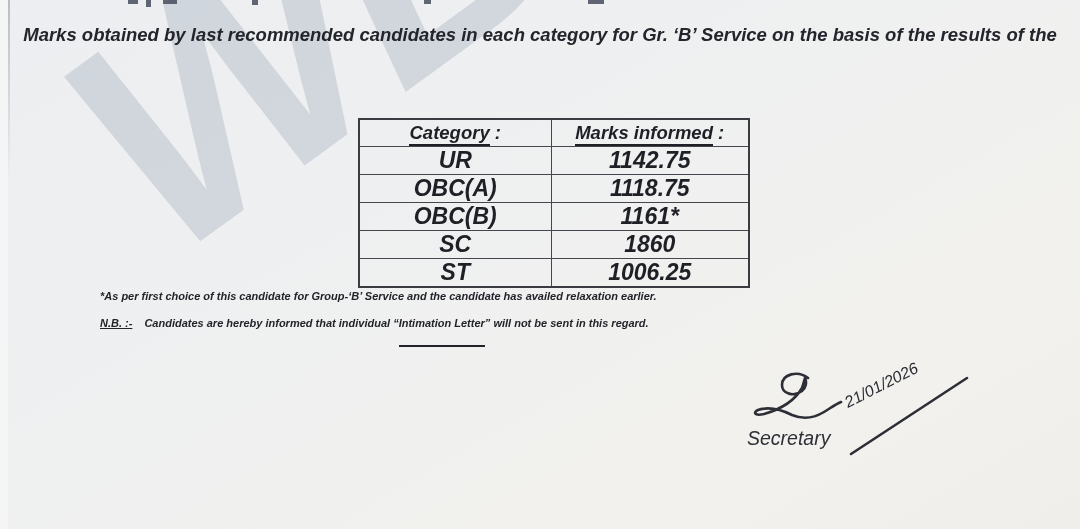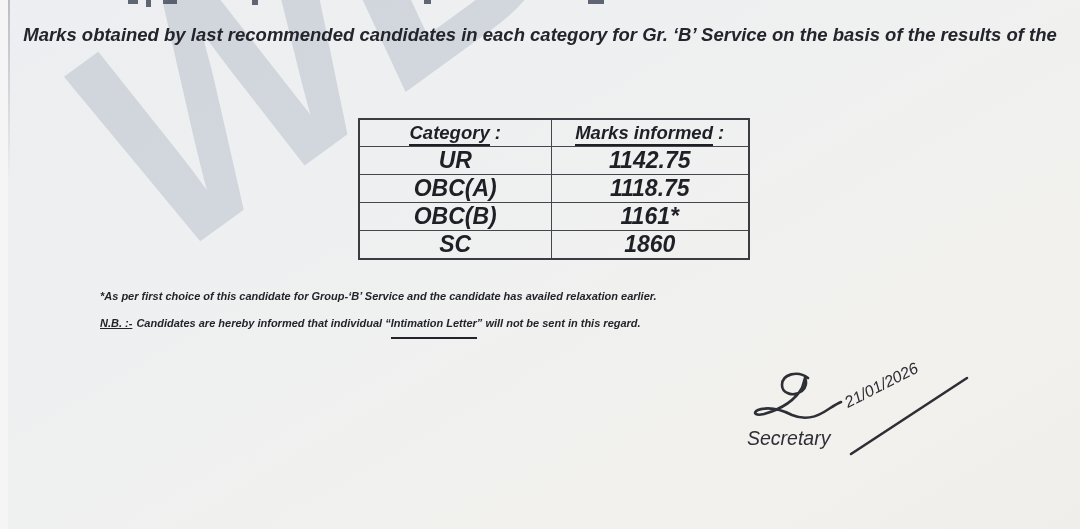--- a/index.html
+++ b/index.html
@@ -65,22 +65,22 @@
   col.c1 { width: 192px; }
   col.c2 { width: 198px; }
   .u { border-bottom: 2px solid currentColor; padding-bottom: 1px; }
 
   .footnotes {
     position: absolute; left: 100px; top: 283px; width: 940px;
     font-weight: bold; font-style: italic;
     font-size: 11px; line-height: 27px;
     color: #23242a;
   }
-  .nb-label { margin-right: 4px; text-decoration: underline; }
-  .nb-underline { border-bottom: 2px solid currentColor; padding-bottom: 8px; }
+  .nb-label { margin-right: 12px; text-decoration: underline; }
+  .nb-underline { border-bottom: 2px solid currentColor; padding-bottom: 16px; }
 
   .by-order {
     position: absolute; left: 663px; top: 344px;
     font-size: 19.5px; font-weight: normal; font-style: normal;
     color: #34353c;
   }
   .secretary {
     position: absolute; left: 747px; top: 427px;
     font-size: 19.5px; color: #2e2f36; font-style: italic;
   }
@@ -132,20 +132,24 @@
       <td>1118.75</td>
     </tr>
     <tr>
       <td>OBC(B)</td>
       <td>1161*</td>
     </tr>
     <tr>
       <td>SC</td>
       <td>1860</td>
     </tr>
+    <tr>
+      <td>ST</td>
+      <td>1006.25</td>
+    </tr>
   </tbody>
     </table>
 
   <div class="footnotes">
     <div>*As per first choice of this candidate for Group-‘B’ Service and the candidate has availed relaxation earlier.</div>
     <div>
       <span class="nb-label">N.B.  :-</span><span>Candidates are hereby informed that individual “</span><span class="nb-underline">Intimation Letter</span><span>”  will not be sent in this regard.</span>
     </div>
   </div>
 

